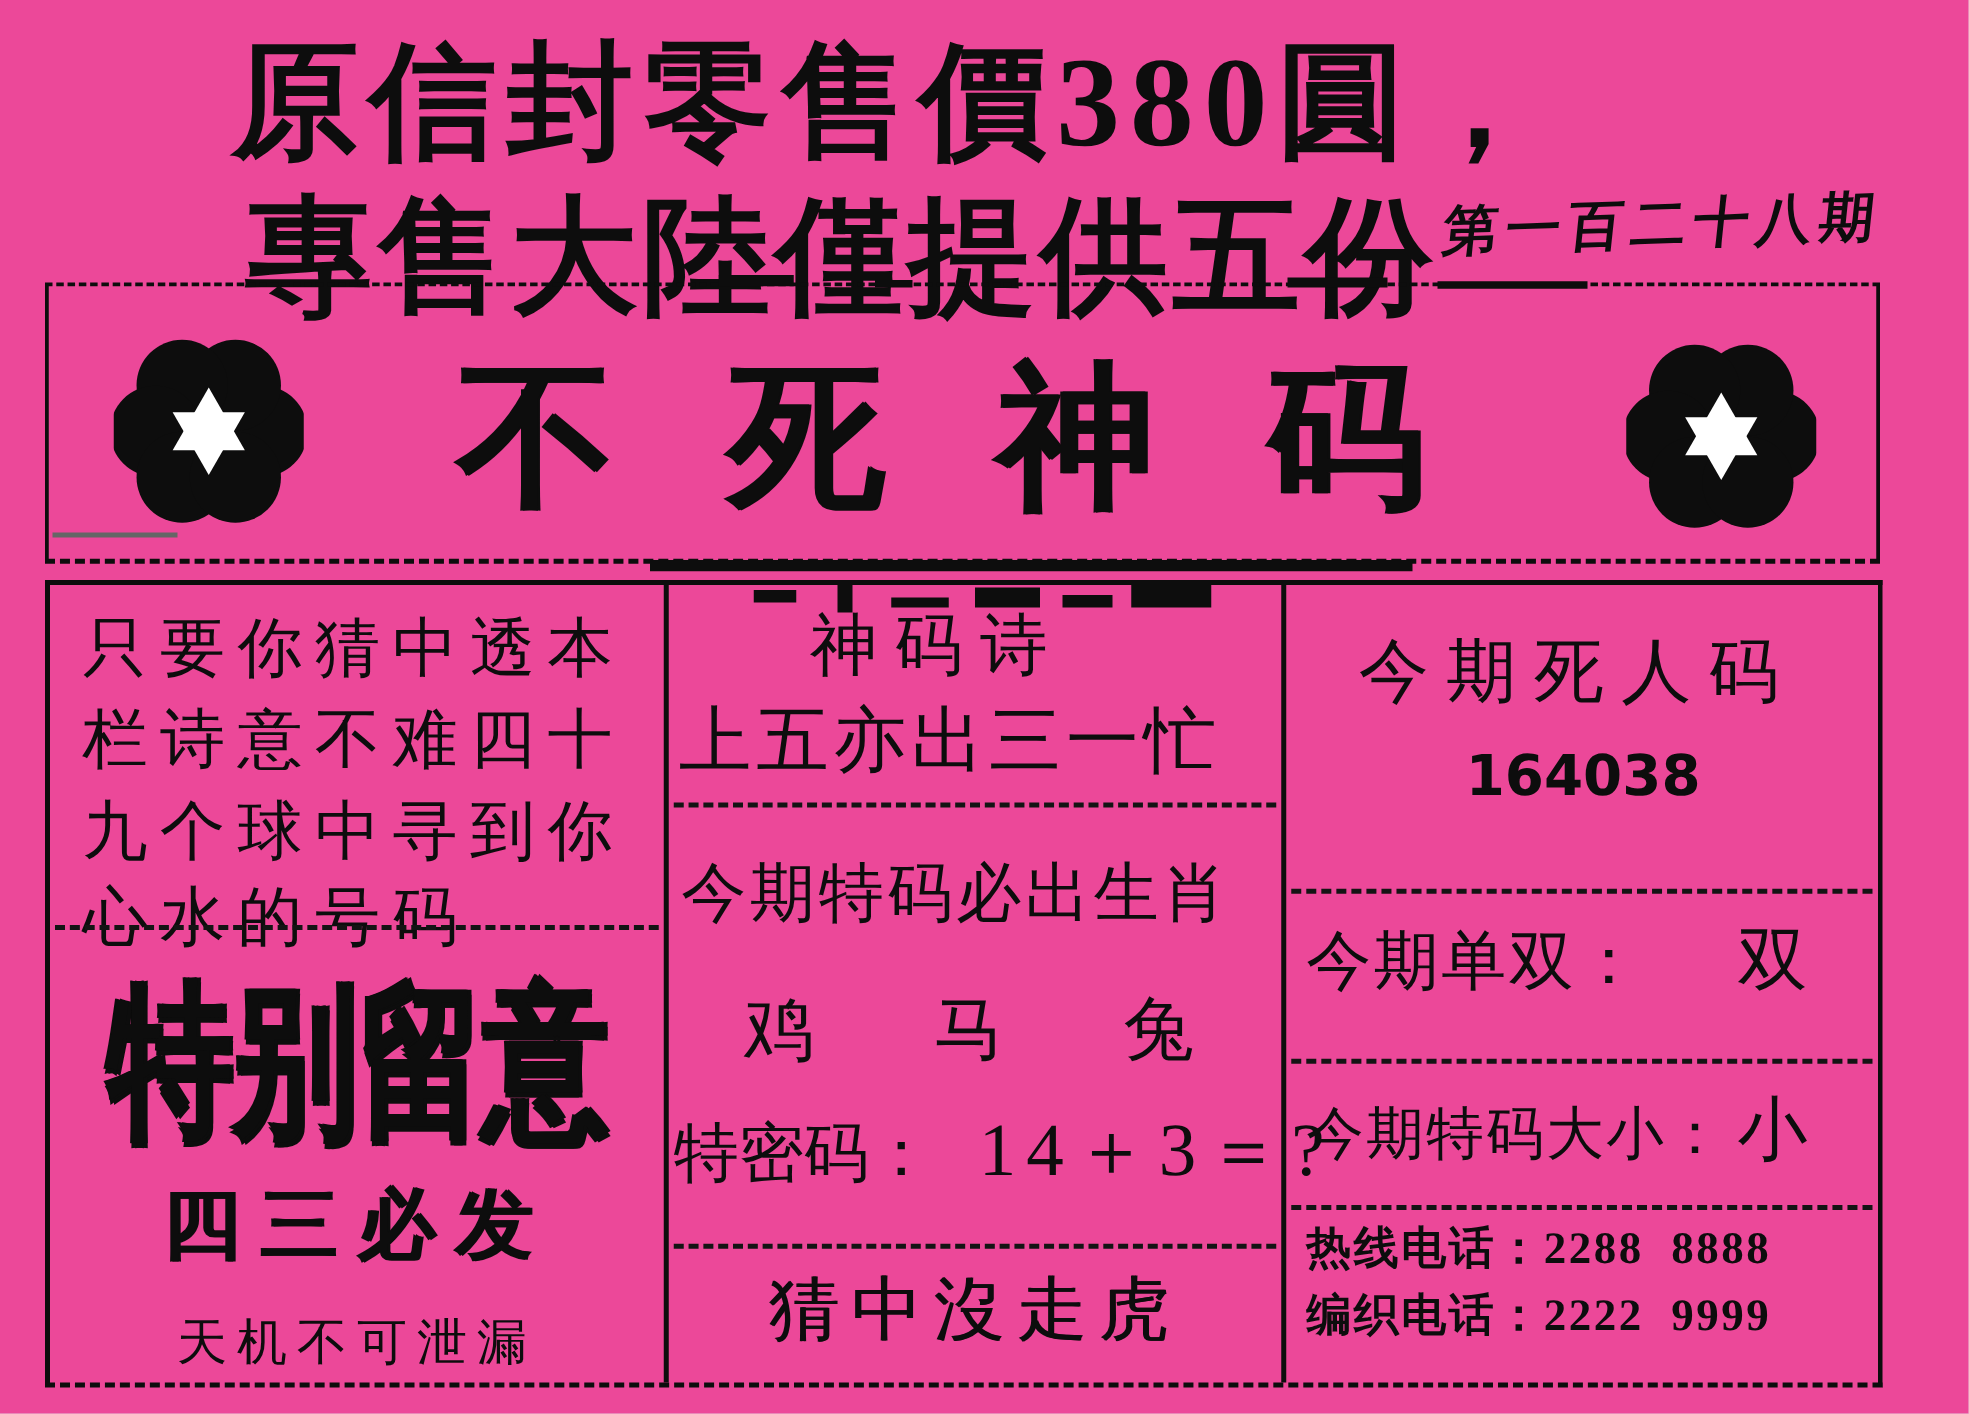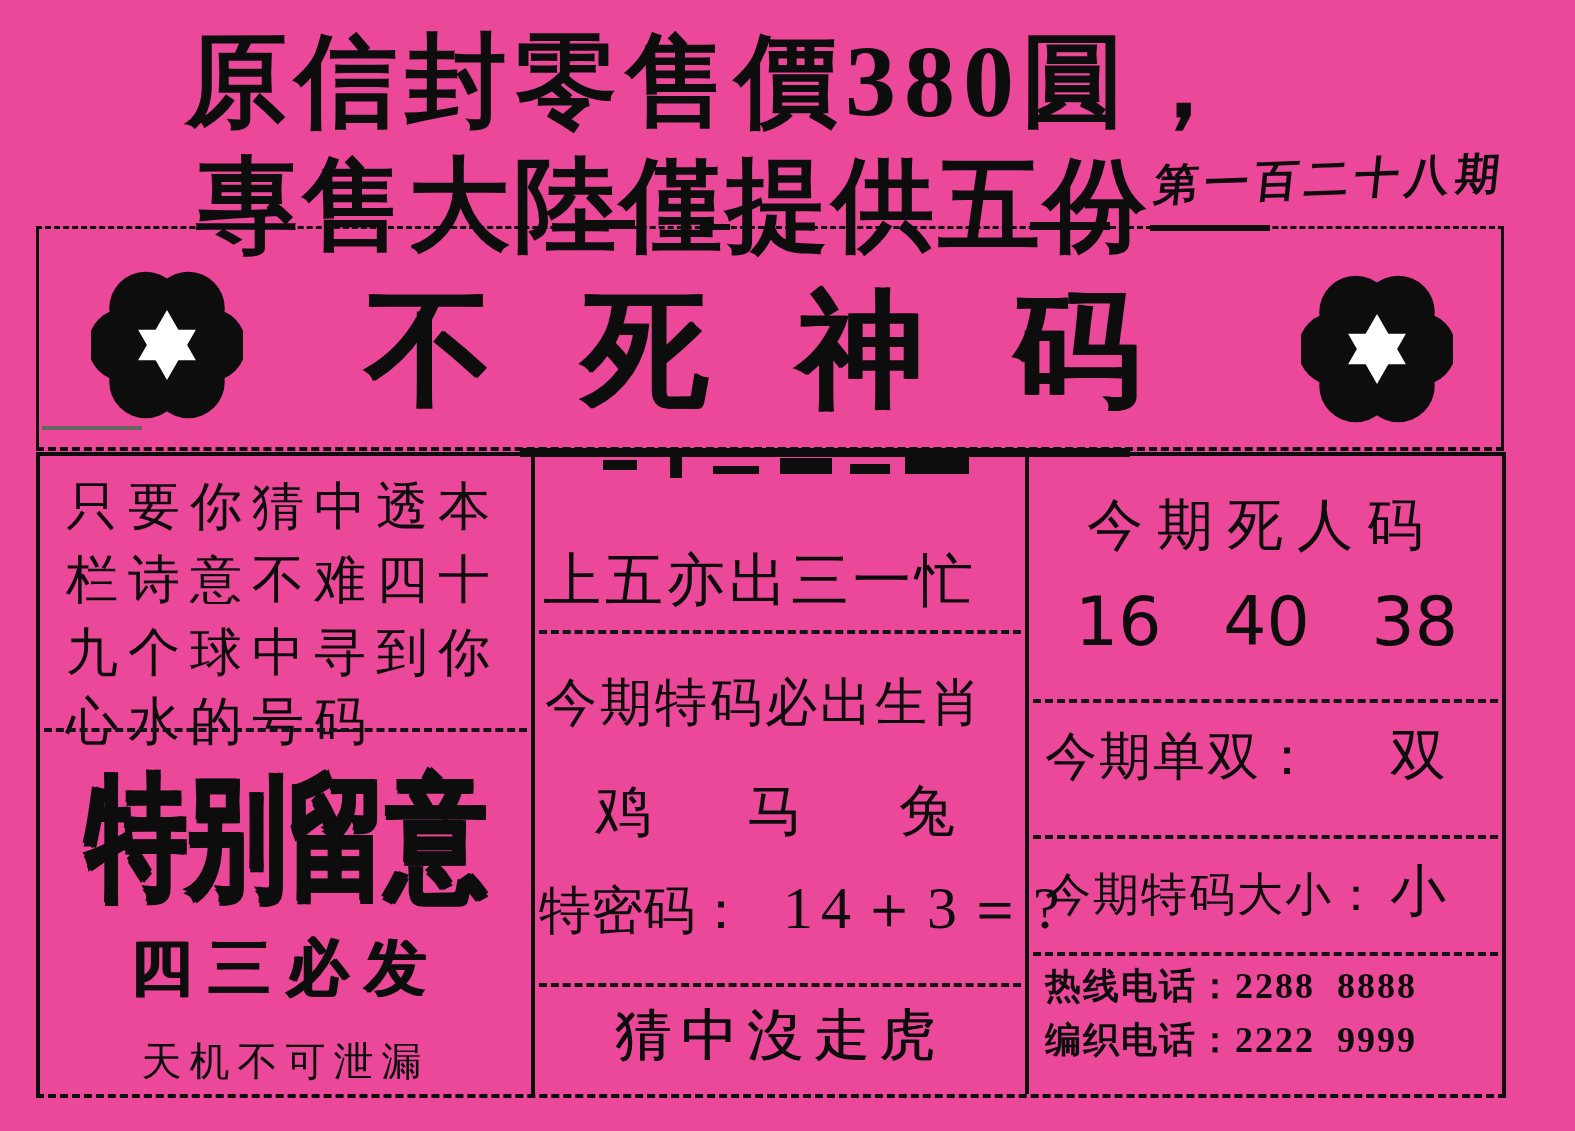--- a/index.html
+++ b/index.html
@@ -19,21 +19,21 @@
   
   .banner{position:absolute; left:36px; top:226px; width:1462px; height:218px;
     border:3px solid #0d0d0d; border-top-style:dashed; border-bottom:4px dashed #0d0d0d;}
   .banner-title{position:absolute; left:0; right:0; top:38px; text-align:center;
     font-size:126px; font-weight:bold; letter-spacing:90px; padding-left:54px;
     white-space:nowrap; text-shadow:2px 0 0 #0d0d0d;}
   .flower{position:absolute; width:152px; height:152px;}
   .flower-left{left:52px; top:40px;}
   .flower-right{right:48px; top:44px;}
   
-  .columns{position:absolute; left:36px; top:452px; width:1462px; height:638px;
+  .columns{position:absolute; left:36px; top:464px; width:1462px; height:638px;
     border:4px solid #0d0d0d; border-bottom-style:dashed;}
   .col{position:absolute; top:0; height:100%;}
   .col-left{left:0; width:491px; border-right:4px solid #0d0d0d;}
   .col-mid{left:495px; width:490px; border-right:4px solid #0d0d0d;}
   .col-right{left:989px; right:0;padding-left:17px;}
   .divider{position:absolute; left:4px; right:4px; border-top:4px dashed #141414;}
   
   .intro-line{position:absolute; left:26px; font-size:52px; letter-spacing:10px; white-space:nowrap;}
   .notice-title{position:absolute; left:0; right:0; text-align:center; font-size:100px;
     font-weight:bold; white-space:nowrap; transform:scaleY(1.35); transform-origin:top center;
@@ -49,23 +49,23 @@
   .zodiac-hint{position:absolute; left:10px; font-size:52px; letter-spacing:3px; white-space:nowrap;}
   .zodiac-row{position:absolute; left:0; right:0; display:flex; justify-content:space-between;
     padding:0 70px 0 60px; font-size:56px;}
   .code-line{position:absolute; left:4px; right:0; display:flex; align-items:baseline; white-space:nowrap;}
   .code-label{font-size:52px;}
   .code-formula{font-size:60px; margin-left:36px; letter-spacing:8px;}
   .mid-bottom{position:absolute; left:0; right:0; text-align:center; font-size:56px;
     letter-spacing:10px; white-space:nowrap; text-shadow:1px 0 0 #0d0d0d;}
   
   .dead-title{position:absolute; left:58px; font-size:56px; letter-spacing:14px; white-space:nowrap;}
-  .dead-numbers{position:absolute; left:0; right:0; display:flex; justify-content:space-between;
+  .dead-numbers{position:absolute; left:0; right:0; display:flex; justify-content:center;
     padding:0 44px 0 46px; font-family:"DejaVu Sans","Liberation Sans",sans-serif;
-    font-weight:normal; font-size:68px;}
+    font-weight:bold; font-size:45px;}
   .kv-line{position:absolute; left:16px; right:0; display:flex; align-items:baseline; white-space:nowrap;}
   .kv-label{font-size:52px; letter-spacing:2px;}
   .kv-label.small{font-size:46px;}
   .kv-value{font-size:56px; margin-left:auto; margin-right:56px;}
   .phone-line{position:absolute; left:16px; font-size:36px; font-weight:bold;
     white-space:pre; letter-spacing:2px;}
   
   .smudge{position:absolute; background:#0d0d0d;}
   .smudge.gray{background:#666;}
 </style>
@@ -123,20 +123,21 @@
       <div class="notice-footer" style="top:578px">天机不可泄漏</div>
     </div>
 
     <div class="col col-mid">
       <div class="smudge" style="left:68px;top:4px;width:34px;height:10px"></div>
       <div class="smudge" style="left:135px;top:0;width:12px;height:22px"></div>
       <div class="smudge" style="left:178px;top:10px;width:46px;height:8px"></div>
       <div class="smudge" style="left:245px;top:2px;width:52px;height:16px"></div>
       <div class="smudge" style="left:315px;top:8px;width:40px;height:10px"></div>
       <div class="smudge" style="left:370px;top:0;width:64px;height:18px"></div>
+      <div class="poem-title" style="top:12px">神码诗</div>
       <div class="poem-line" style="top:86px">上五亦出三一忙</div>
       <div class="divider" style="top:174px"></div>
       <div class="zodiac-hint" style="top:212px">今期特码必出生肖</div>
       <div class="zodiac-row" style="top:318px">
         <span>鸡</span>
         <span>马</span>
         <span>兔</span>
       </div>
       <div class="code-line" style="top:412px">
         <span class="code-label">特密码：</span>

